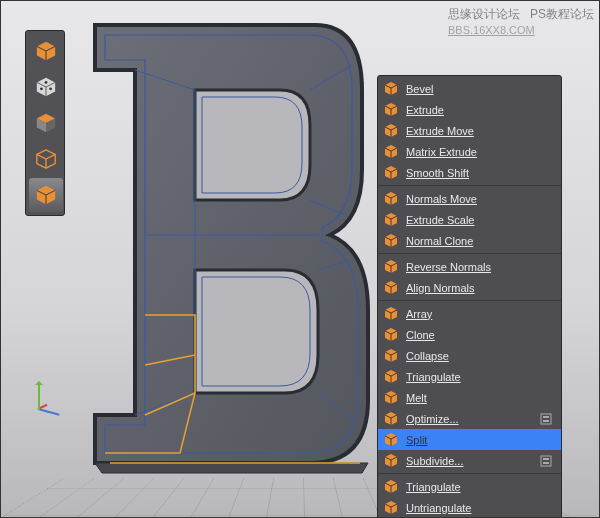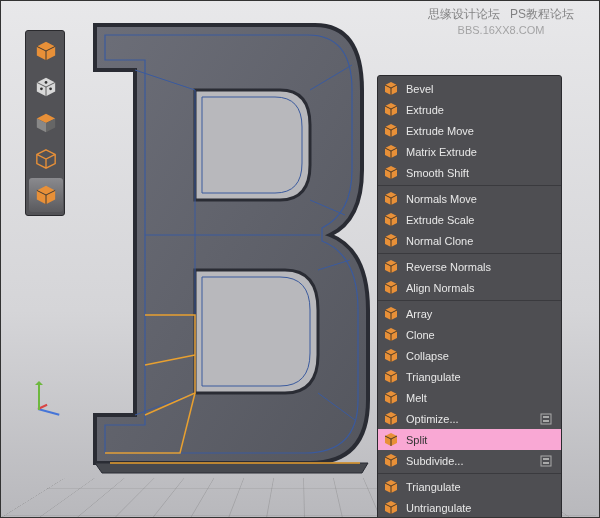--- a/index.html
+++ b/index.html
@@ -95,22 +95,23 @@
       font-size: 11px;
       color: #e8e8e8;
     }
     .menu-item {
       display: flex;
       align-items: center;
       height: 21px;
       padding: 0 8px 0 4px;
       cursor: pointer;
       position: relative;
-    }
-    .menu-item.highlighted { background: #f9a8d4; color: #333; }
+      text-decoration: underline;
+    }
+    .menu-item.highlighted { background: #3b82f6; color: #333; }
     .menu-icon {
       width: 18px;
       height: 18px;
       margin-right: 6px;
       flex-shrink: 0;
     }
     .menu-label { flex: 1; }
     .menu-sep {
       height: 1px;
       background: #3a3a3e;
@@ -119,29 +120,30 @@
     .menu-opts {
       width: 14px;
       height: 14px;
       margin-left: 4px;
     }
     
     
     .wm-top {
       position: absolute;
       top: 6px;
-      right: 26px;
+      right: 6px;
       font-size: 12px;
       color: rgba(60,60,60,0.6);
-      text-align: center;
+      text-align: left;
       font-family: sans-serif;
     }
     .wm-sub {
       font-size: 11px;
       color: rgba(80,80,80,0.45);
+      text-decoration: underline;
     }
     
     .border-frame {
       position: absolute;
       inset: 0;
       border: 1px solid #333;
       pointer-events: none;
     }
   </style>
 </head>

